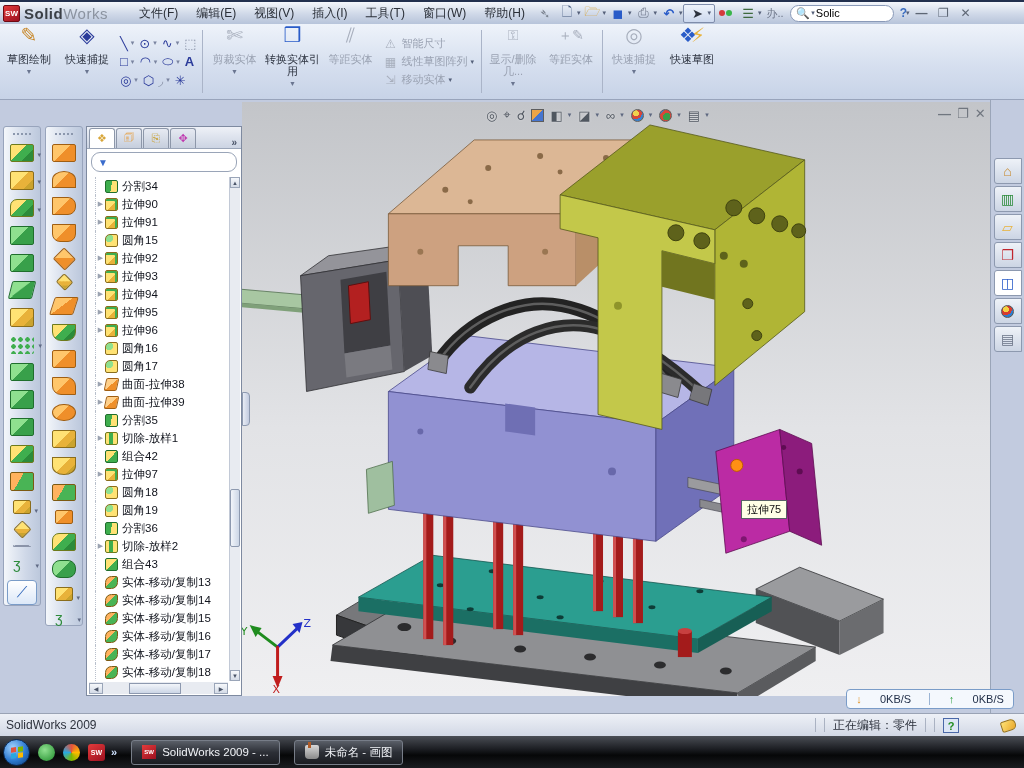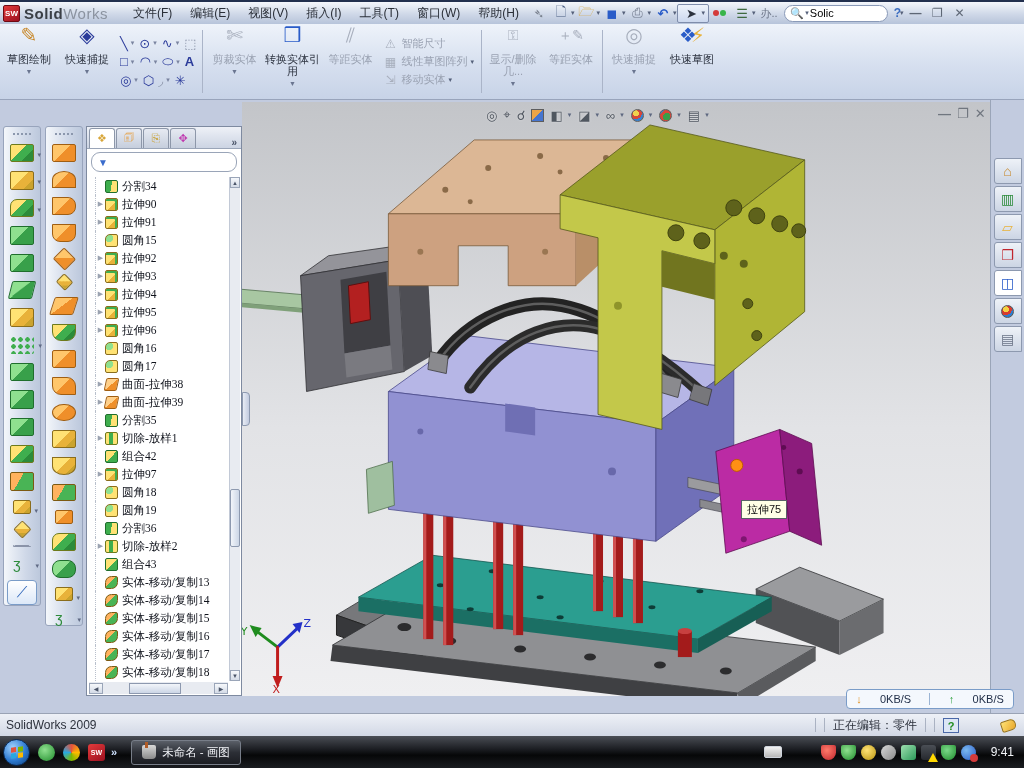--- a/index.html
+++ b/index.html
@@ -5,21 +5,21 @@
   * { margin:0; padding:0; box-sizing:border-box; }
   html,body { width:1024px; height:768px; overflow:hidden; }
   body { font-family:"Liberation Sans","DejaVu Sans",sans-serif; font-size:12px; color:#222; background:#c6cde0; position:relative; }
 
   
   #titlebar { position:absolute; left:0; top:0; width:1024px; height:24px;
     background:linear-gradient(#f4f7fb,#cfd8e8 55%,#b7c4da); border-top:2px solid #22304e;
     display:flex; align-items:center; }
   .swcube { width:17px; height:17px; background:linear-gradient(145deg,#e33b3b,#9c1020); border:1px solid #6e0a14;
     color:#fff; font-size:8px; font-weight:bold; display:flex; align-items:center; justify-content:center; margin:0 4px 0 3px; border-radius:2px;}
-  .brand { font-size:15px; letter-spacing:.5px; margin-right:16px; }
+  .brand { font-size:15px; letter-spacing:.5px; margin-right:22px; }
   .brand b { color:#3a3f46; } .brand span { color:#8b93a0; font-weight:normal; }
   .menu { padding:3px 9px; color:#2a2f38; cursor:default; }
   .tb-ico { width:20px; height:18px; display:inline-flex; align-items:center; justify-content:center; font-size:13px; color:#44597e; margin:0 1px; }
   .dd { font-size:7px; color:#55607a; margin:0 1px 0 -1px; }
   .sel-box { border:1px solid #7f8dab; background:linear-gradient(#eef3fb,#ccd8ee); border-radius:2px; padding:0 2px; display:flex; align-items:center; height:19px;}
   #searchbox { width:104px; height:17px; border:1px solid #8a9ab8; border-radius:9px; background:#fff; display:flex; align-items:center; padding:0 6px; margin:0 6px; }
   #searchbox input { border:none; outline:none; width:58px; font-size:11px; font-family:inherit; }
   .mag { color:#3a6cc0; font-size:11px; margin-right:2px; }
   .winbtn { width:22px; height:16px; display:inline-flex; align-items:center; justify-content:center; color:#5e6775; font-weight:bold; font-size:12px; }
 
@@ -79,21 +79,21 @@
     display:flex; align-items:center; justify-content:center; color:#2a62b8; font-size:15px; }
 
   
   #fpanel { position:absolute; left:86px; top:26px; width:156px; height:570px; background:#fff; border:1px solid #7e8aa0; }
   #fpanel-tabs { height:22px; background:linear-gradient(#eef1f7,#ccd4e3); border-bottom:1px solid #9aa5b8; display:flex; align-items:flex-end; padding-left:2px;}
   .ptab { width:26px; height:20px; border:1px solid #8d97a9; border-bottom:none; margin-right:1px; border-radius:3px 3px 0 0;
     display:flex; align-items:center; justify-content:center; font-size:11px; background:linear-gradient(#e6eaf2,#c6cedd);}
   .ptab.active { background:#fff; }
   .chev { margin-left:auto; margin-right:4px; color:#4a5468; font-size:10px; font-weight:bold;}
   #filterbox { height:20px; margin:3px 4px; border:1px solid #9aa5b8; border-radius:9px; background:#fff; display:flex; align-items:center; padding:0 6px; color:#3a6ccc; font-size:10px;}
-  #tree { position:absolute; left:2px; top:50px; right:13px; bottom:14px; overflow:hidden;font-family:Liberation Serif, serif; }
+  #tree { position:absolute; left:2px; top:50px; right:13px; bottom:14px; overflow:hidden; }
   .trow { height:18px; display:flex; align-items:center; font-size:11.5px; color:#10131c; white-space:nowrap; border-left:1px dotted #b9c0cc; margin-left:6px;}
   .exp { width:9px; font-size:7px; color:#9aa2b0; text-align:center; flex:0 0 9px;}
   .tico { width:13px; height:13px; margin:0 4px 0 0; flex:0 0 13px; border-radius:2px;}
   .t-split { background:linear-gradient(100deg,#3fae4e 48%,#ffe274 48%); border:1px solid #1f6e2c;}
   .t-ext { background:linear-gradient(135deg,#ffe274 55%,#e8b23a 55%); border:1px solid #8a6d1c; box-shadow:inset -2px 2px 0 #3fae4e;}
   .t-fil { background:radial-gradient(circle at 30% 30%,#8fe08f 0 35%,#ffe274 36%); border:1px solid #8a6d1c; border-radius:5px 2px 2px 2px;}
   .t-surf { background:linear-gradient(135deg,#ffd08a 50%,#ef8f2a 50%); border:1px solid #a05e12; transform:skewX(-12deg);}
   .t-cut { background:linear-gradient(90deg,#ffe274 30%,#3fae4e 30% 60%,#ffe274 60%); border:1px solid #6d7a1c;}
   .t-comb { background:linear-gradient(315deg,#3fae4e 50%,#ffe274 50%); border:1px solid #1f6e2c;}
   .t-move { background:linear-gradient(135deg,#ffb25e 45%,#49b455 45%); border:1px solid #7c5a12; border-radius:50% 2px 50% 2px;}
@@ -791,32 +791,20 @@
 
 <div id="taskbar">
   <div id="orb">
       <span class="flag"></span>
     </div>
   <span class="ql ql1"></span>
   <span class="ql ql2"></span>
   <span class="ql ql3">SW</span>
   <span class="qlmore">»</span>
   <div class="taskbtn">
+    <span class="mini sw">SW</span>
+    <span>SolidWorks 2009 - ...</span>
+  </div>
+  <div class="taskbtn">
     <span class="mini paint"></span>
     <span>未命名 - 画图</span>
   </div>
-  <div id="tray">
-    <span class="kbd"></span>
-    <span class="tico2" style="background:radial-gradient(circle at 40% 35%,#ff7a6a,#c0262e); border-radius:2px 2px 50% 50%;"></span>
-    <span class="tico2" style="background:radial-gradient(circle at 40% 35%,#8fe08f,#1f8c2c); border-radius:2px 2px 50% 50%;"></span>
-    <span class="tico2" style="background:radial-gradient(circle at 40% 35%,#ffe274,#b89410); border-radius:50%;"></span>
-    <span class="tico2" style="background:linear-gradient(135deg,#d8d8d8,#8a8a8a); border-radius:50%;"></span>
-    <span class="tico2" style="background:linear-gradient(135deg,#9fe0b0,#2c9a5a);"></span>
-    <span class="tico2" style="background:linear-gradient(#4a4e55,#26292e); position:relative;">
-        <span style="position:absolute; right:-2px; bottom:-2px; width:0; height:0; border-left:5px solid transparent; border-right:5px solid transparent; border-bottom:9px solid #ffd800;"></span>
-      </span>
-    <span class="tico2" style="background:radial-gradient(circle at 40% 35%,#7ad888,#1f8c2c); border-radius:2px 2px 50% 50%;"></span>
-    <span class="tico2" style="background:radial-gradient(circle at 35% 35%,#7ab8f0,#2a5cc8); border-radius:50%; position:relative;">
-        <span style="position:absolute; right:-2px; bottom:-2px; width:8px; height:8px; border-radius:50%; background:#d43b3b;"></span>
-      </span>
-    <span class="clock">9:41</span>
-  </div>
 </div>
 
 </body></html>

